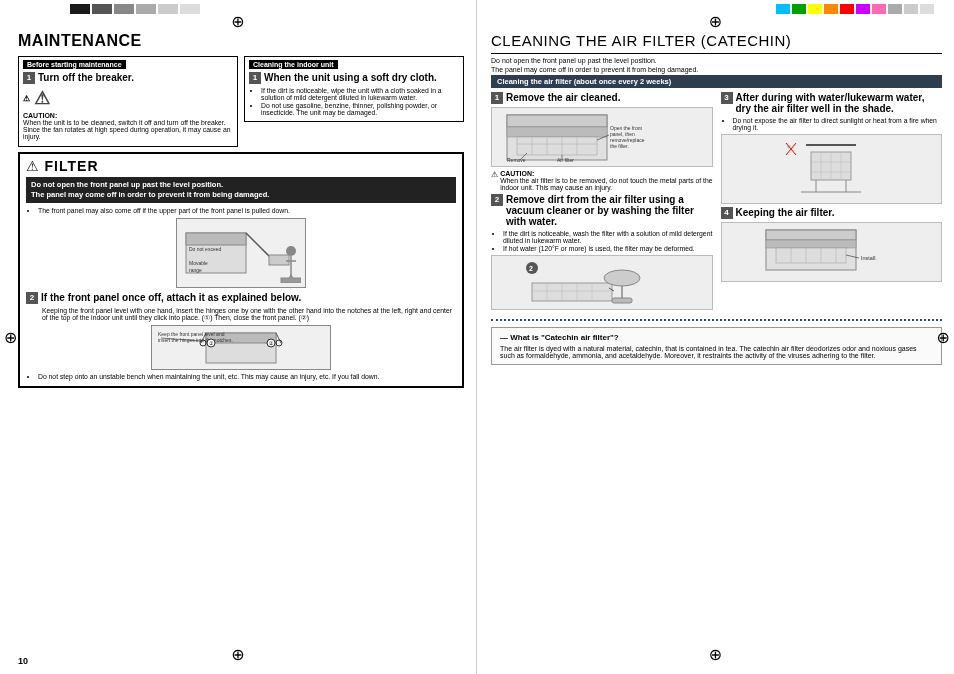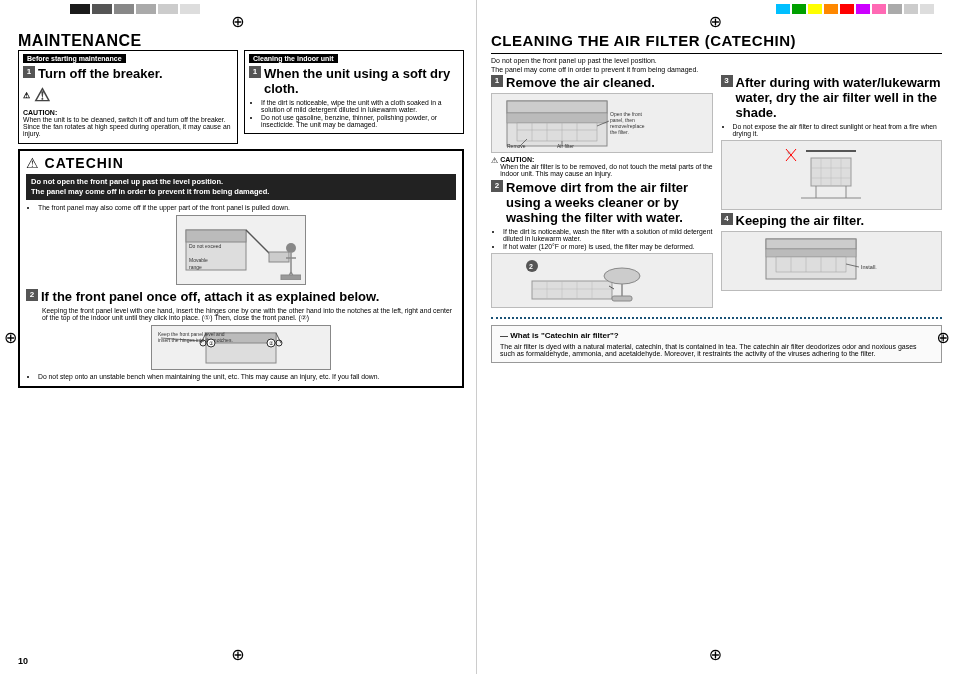--- a/index.html
+++ b/index.html
@@ -35,27 +35,27 @@
     .right-panel {
       width: 477px;
       height: 674px;
       padding: 10px 12px 10px 14px;
       position: relative;
     }
 
     h1.maintenance-title {
       font-size: 16px;
       font-weight: 900;
-      margin-bottom: 0;
+      margin-bottom: 6px;
       letter-spacing: 0.5px;
     }
 
     h1.cleaning-title {
       font-size: 15px;
-      font-weight: 700;
+      font-weight: 400;
       margin-bottom: 4px;
       letter-spacing: 0.5px;
     }
 
     .section-header {
       background: #000;
       color: #fff;
       font-size: 7px;
       font-weight: bold;
       padding: 1px 4px;
@@ -77,21 +77,21 @@
       flex-shrink: 0;
     }
 
     .step-row {
       display: flex;
       align-items: flex-start;
       margin-bottom: 3px;
     }
 
     .step-text {
-      font-size: 13px;
+      font-size: 10px;
       font-weight: bold;
     }
 
     .bullet-list {
       list-style: disc;
       padding-left: 12px;
       margin: 2px 0;
     }
 
     .bullet-list li {
@@ -276,21 +276,21 @@
               <li>Do not use gasoline, benzine, thinner, polishing powder, or insecticide. The unit may be damaged.</li>
             </ul>
           </div>
         </div>
 
       </div>
 
       <div class="caution-outer">
         <div class="caution-title-row">
           <span class="caution-triangle">⚠</span>
-          <span class="caution-text">CATECHIN</span>
+          <span class="caution-text">FILTER</span>
         </div>
         <div style="background:#222;color:#fff;padding:3px 5px;margin-bottom:4px;">
           <div class="caution-bold-text" style="color:#fff;">Do not open the front panel up past the level position.</div>
           <div class="caution-bold-text" style="color:#fff;">The panel may come off in order to prevent it from being damaged.</div>
         </div>
         <ul class="bullet-list">
           <li>The front panel may also come off if the upper part of the front panel is pulled down.</li>
         </ul>
 
         <div style="display:flex;justify-content:center;margin:4px 0;">
@@ -388,20 +388,21 @@
     </div>
 
     <div style="margin-top:22px;">
 
       <h1 class="cleaning-title">CLEANING THE AIR FILTER (CATECHIN)</h1>
       <hr class="thin">
 
       <div class="notice-text">Do not open the front panel up past the level position.</div>
       <div class="notice-text">The panel may come off in order to prevent it from being damaged.</div>
 
+      <div class="filter-section-header">Cleaning the air filter (about once every 2 weeks)</div>
 
       <div class="right-columns">
 
         <div class="step-col">
 
           <div class="step-row">
             <span class="step-number">1</span>
             <span class="step-text">Remove the air cleaned.</span>
           </div>
 
@@ -438,21 +439,21 @@
           <div style="display:flex;align-items:flex-start;gap:2px;margin:3px 0;">
             <span style="font-size:8px;">⚠</span>
             <div>
               <div class="caution-label">CAUTION:</div>
               <div class="caution-body">When the air filter is to be removed, do not touch the metal parts of the indoor unit. This may cause an injury.</div>
             </div>
           </div>
 
           <div class="step-row">
             <span class="step-number">2</span>
-            <span class="step-text">Remove dirt from the air filter using a weeks cleaner or by washing the filter with water.</span>
+            <span class="step-text">Remove dirt from the air filter using a vacuum cleaner or by washing the filter with water.</span>
           </div>
           <ul class="bullet-list">
             <li>If the dirt is noticeable, wash the filter with a solution of mild detergent diluted in lukewarm water.</li>
             <li>If hot water (120°F or more) is used, the filter may be deformed.</li>
           </ul>
 
           <div style="border:1px solid #bbb;background:#eeeeee;height:55px;margin:3px 0;display:flex;align-items:center;justify-content:center;">
             <svg width="160" height="50">
 
               <rect x="10" y="25" width="80" height="18" fill="#ddd" stroke="#999" stroke-width="1"></rect>

